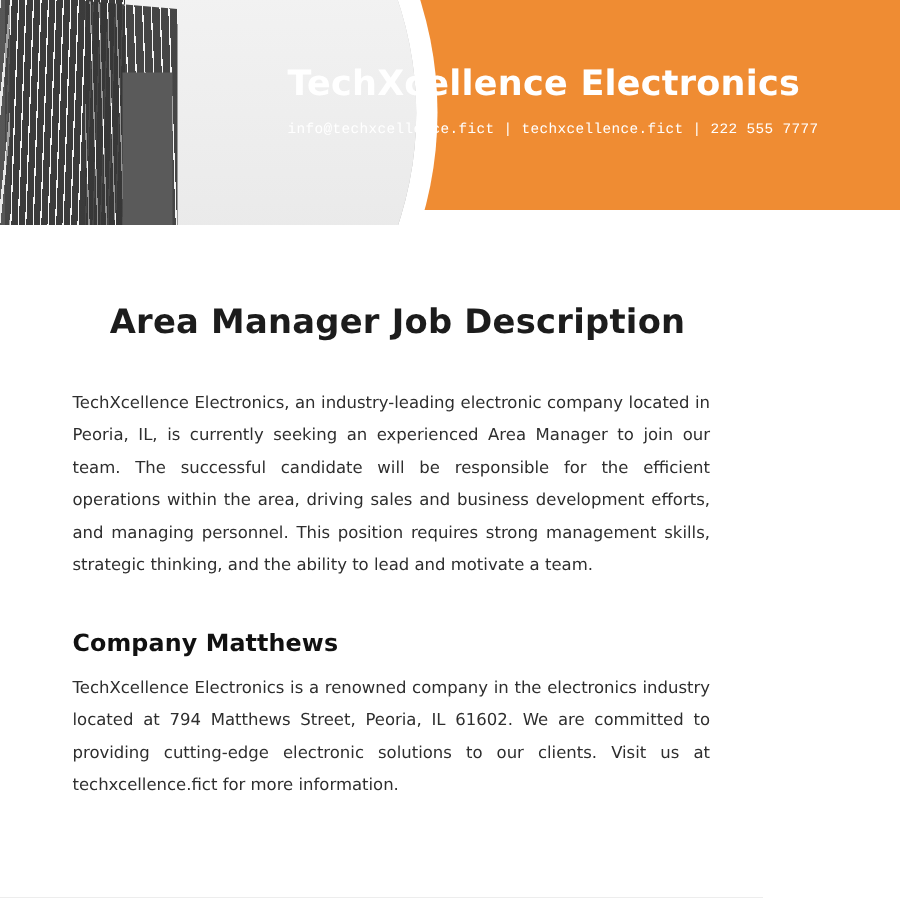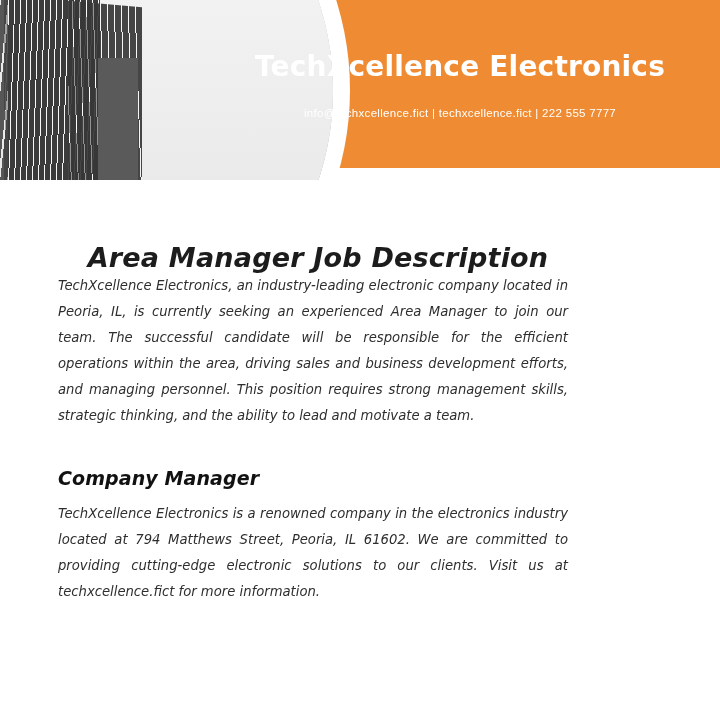--- a/index.html
+++ b/index.html
@@ -86,59 +86,59 @@
   }
   .sky {
     position: absolute;
     background: linear-gradient(180deg, #fafafa 0%, #e2e2e2 100%);
   }
 
   .header-texts {
     position: absolute;
     right: 30px;
     top: 52px;
-    text-align: center;
+    text-align: left;
     width: 460px;
   }
   .company-name {
     font-family: "DejaVu Sans", sans-serif;
     font-size: 28px;
     font-weight: bold;
     color: #ffffff;
     letter-spacing: 0.2px;
     line-height: 1.1;
   }
   .company-contact {
-    margin-top: 24px;
-    font-family: Liberation Sans, sans-serif;
+    margin-top: 14px;
+    font-family: Liberation Mono, monospace;
     font-size: 11.5px;
     color: #ffffff;
     letter-spacing: 0.3px;
   }
 
   
   .content {
     position: absolute;
     left: 0;
     top: 180px;
     width: 636px;
     padding: 0;
-    font-style: italic;
   }
   .doc-title {
     margin-top: 62px;
     text-align: center;
     font-family: "DejaVu Sans", sans-serif;
     font-size: 27px;
     font-weight: bold;
     color: #1c1c1c;
     letter-spacing: 0.2px;
   }
   .body-inner {
     padding: 0 68px 0 58px;
+    margin-top: 37px;
   }
   p.para {
     margin: 0;
     font-family: "DejaVu Sans", sans-serif;
     font-size: 13.2px;
     line-height: 26px;
     color: #2e2e2e;
     text-align: justify;
   }
   .intro {
@@ -181,19 +181,19 @@
       <div class="company-contact">info@techxcellence.fict | techxcellence.fict | 222 555 7777</div>
     </div>
   </div>
 
   <div class="content">
     <div class="doc-title">Area Manager Job Description</div>
 
     <div class="body-inner">
       <p class="para intro">TechXcellence Electronics, an industry-leading electronic company located in Peoria, IL, is currently seeking an experienced Area Manager to join our team. The successful candidate will be responsible for the efficient operations within the area, driving sales and business development efforts, and managing personnel. This position requires strong management skills, strategic thinking, and the ability to lead and motivate a team.</p>
 
-      <h2 class="section">Company Manager</h2>
+      <h2 class="section">Company Matthews</h2>
       <p class="para sec-body">TechXcellence Electronics is a renowned company in the electronics industry located at 794 Matthews Street, Peoria, IL 61602. We are committed to providing cutting-edge electronic solutions to our clients. Visit us at techxcellence.fict for more information.</p>
 
     </div>
   </div>
 
 </div>
 
 </body></html>

